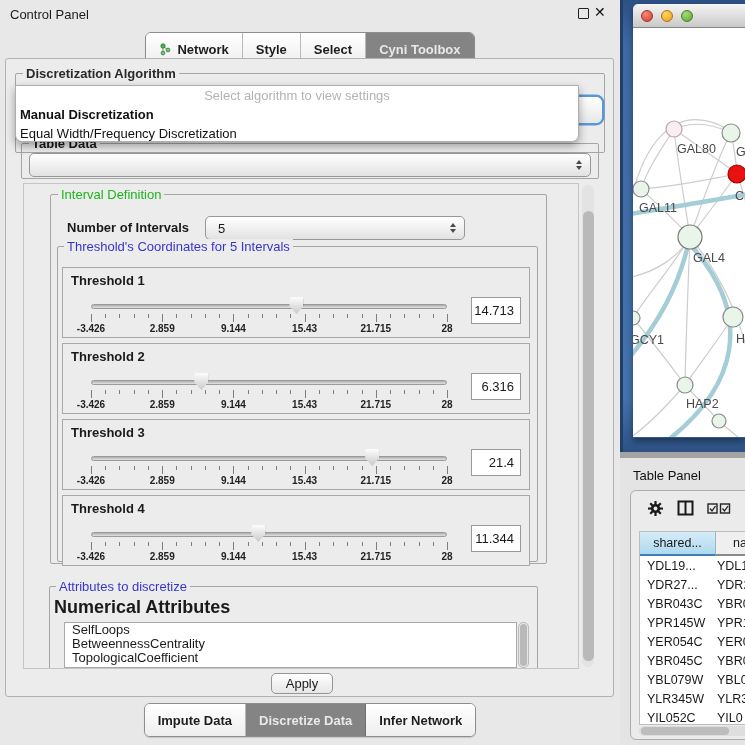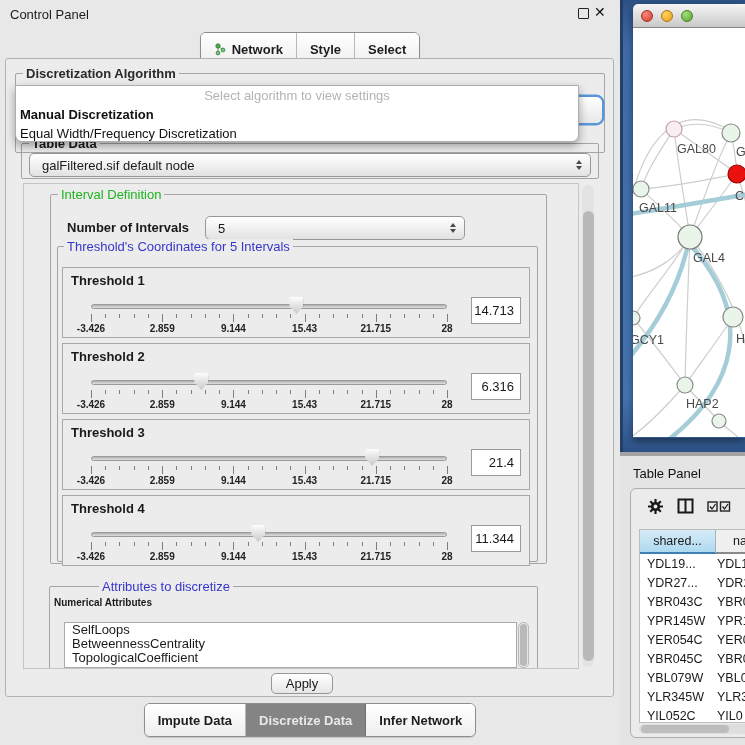--- a/index.html
+++ b/index.html
@@ -63,42 +63,42 @@
   .track { position:absolute; left:28px; top:36px; width:356px; height:5px; border:1px solid #9a9a9a; border-radius:3px; background:linear-gradient(#adadad,#e3e3e3); }
   .thumb { position:absolute; top:29px; width:14px; height:17px; background:linear-gradient(#fdfdfd,#c9c9c9); clip-path:polygon(8% 0,92% 0,100% 12%,100% 55%,50% 100%,0 55%,0 12%); filter:drop-shadow(0 0 1px #777); }
   .ticks { position:absolute; left:28px; top:46px; width:356px; height:9px; }
   .tick { position:absolute; top:0; width:1px; background:#7d7d7d; }
   .tick.minor { height:4px; }
   .tick.major { height:8px; }
   .tick-label { position:absolute; top:55px; font-size:10px; font-weight:bold; color:#222; transform:translateX(-50%); white-space:nowrap; }
   .val-field { position:absolute; left:408px; top:29px; width:50px; height:27px; background:#fff; border:1px solid #9a9a9a; font-size:13px; display:flex; align-items:center; justify-content:flex-end; padding-right:6px; }
 
   .attrs-group { left:25px; top:402px; width:489px; height:90px; }
-  .attrs-label { left:32px; top:395px;margin-left:43px; }
-  .numattr-label { position:absolute; left:30px; top:413px; font-size:10px; font-weight:bold; }
+  .attrs-label { left:32px; top:395px; }
+  .numattr-label { position:absolute; left:30px; top:413px; font-size:18px; font-weight:bold; }
   .attr-list { position:absolute; left:40px; top:438px; width:453px; height:46px; background:#fff; border:1px solid #aaa; overflow:hidden; font-size:13px; }
   .attr-item { height:14px; line-height:14px; padding-left:7px; white-space:nowrap; }
   .attr-list-scroll { position:absolute; left:494px; top:438px; width:11px; height:46px; background:#e6e6e6; border:1px solid #bbb; border-radius:5px; }
   .attr-list-scroll i { position:absolute; left:1px; top:1px; width:7px; height:42px; background:#b9b9b9; border-radius:4px; }
 
   .apply-btn { position:absolute; left:265px; top:614px; width:62px; height:21px; background:linear-gradient(#ffffff,#e6e6e6); border:1px solid #959595; border-radius:5px; font-size:13px; display:flex; align-items:center; justify-content:center; }
 
   
   .network-frame { position:absolute; left:620px; top:0; width:125px; height:452px; background:linear-gradient(180deg,#2d5185 0%,#3f6aa6 10%,#4473af 88%,#2d5185 100%); }
   .network-frame::before { content:""; position:absolute; left:0; top:0; width:3px; height:100%; background:#223f66; }
   .net-window { position:absolute; left:13px; top:4px; width:112px; height:434px; border-radius:5px 0 0 0; overflow:hidden; box-shadow:0 3px 7px rgba(0,0,0,.45); }
   .net-titlebar { height:24px; background:linear-gradient(#f5f5f5,#c9c9c9); border-bottom:1px solid #878787; display:flex; align-items:center; padding-left:8px; gap:8px; }
   .light { width:12px; height:12px; border-radius:50%; }
   .light.red { background:radial-gradient(circle at 35% 30%,#f58a7c,#d93a2c); border:1px solid #a03227; }
   .light.yellow { background:radial-gradient(circle at 35% 30%,#ffd65e,#eb9c19); border:1px solid #ad7416; }
   .light.green { background:radial-gradient(circle at 35% 30%,#a4de74,#5ba434); border:1px solid #4c7f2c; }
   .net-canvas { position:relative; height:409px; background:#fff; }
 
   
-  .table-panel { position:absolute; left:620px; top:452px; width:125px; height:293px; background:#e4e4e4; border-top:4px solid #a3a3a3; }
+  .table-panel { position:absolute; left:620px; top:452px; width:125px; height:293px; background:#e4e4e4; border-top:6px solid #a3a3a3; }
   .tp-title { position:absolute; left:13px; top:10px; font-size:13px; color:#111; }
   .tp-box { position:absolute; left:10px; top:32px; width:120px; height:250px; background:#ebebeb; border:1px solid #adadad; border-radius:6px 0 0 6px; overflow:hidden; }
   .tp-toolbar { height:34px; display:flex; align-items:center; gap:13px; padding-left:16px; }
   .tp-table { position:absolute; left:8px; top:40px; right:0; bottom:14px; background:#fff; border:1px solid #bdbdbd; border-right:none; overflow:hidden; }
   .tp-header { display:flex; height:24px; font-size:12.5px; }
   .tp-h1 { width:76px; background:linear-gradient(#d6ecf7,#aed9ef); border-right:1px solid #9db6c4; border-bottom:2px solid #3f7fb5; display:flex; align-items:center; justify-content:center; }
   .tp-h2 { flex:1; background:#efefef; border-bottom:2px solid #8a8a8a; display:flex; align-items:center; justify-content:flex-end; padding-right:2px; overflow:hidden; }
   .tp-row { display:flex; height:19px; font-size:12.5px; }
   .tp-c1 { width:72px; padding-left:7px; display:flex; align-items:center; }
   .tp-c2 { flex:1; padding-left:5px; display:flex; align-items:center; overflow:hidden; }
@@ -128,32 +128,34 @@
           <circle cx="4" cy="10" r="1.9" fill="#7bc67e" stroke="#2e7d32" stroke-width=".8"></circle>
         </svg>
         <span>Network</span>
       </div>
       <div class="seg-item">
           <span>Style</span>
         </div>
       <div class="seg-item">
           <span>Select</span>
         </div>
+      <div class="seg-item active">
+          <span>Cyni Toolbox</span>
+        </div>
     </div>
   </div>
 
   <div class="main-panel">
     <div class="group algo-group"></div>
     <span class="group-label algo-label">Discretization Algorithm</span>
     <div class="combo-behind"></div>
 
     <div class="group td-group"></div>
     <span class="group-label td-label bold">Table Data</span>
     <div class="combo td-combo">
-      <span>galFiltered.sif default node</span>
       <span class="spinner">
           <i class="up"></i>
           <i class="dn"></i>
         </span>
     </div>
 
     <div class="popup">
       <div class="popup-row placeholder">Select algorithm to view settings</div>
       <div class="popup-row first-opt">Manual Discretization</div>
       <div class="popup-row">Equal Width/Frequency Discretization</div>

